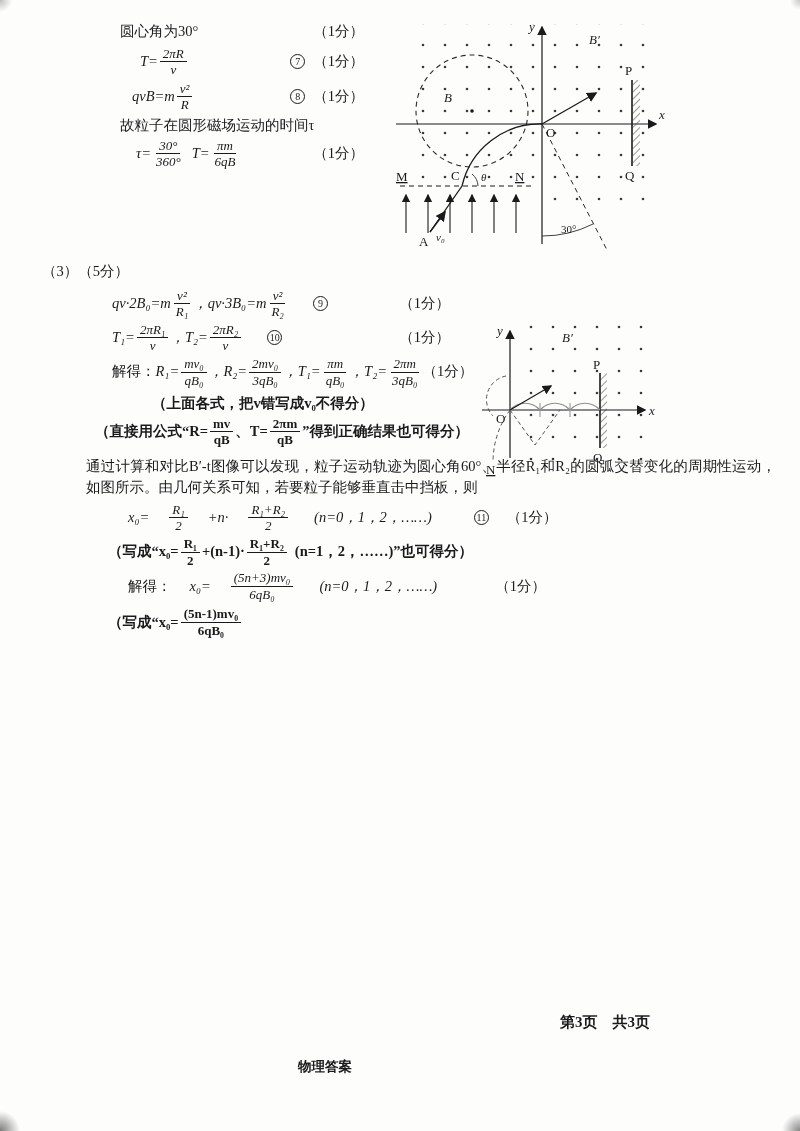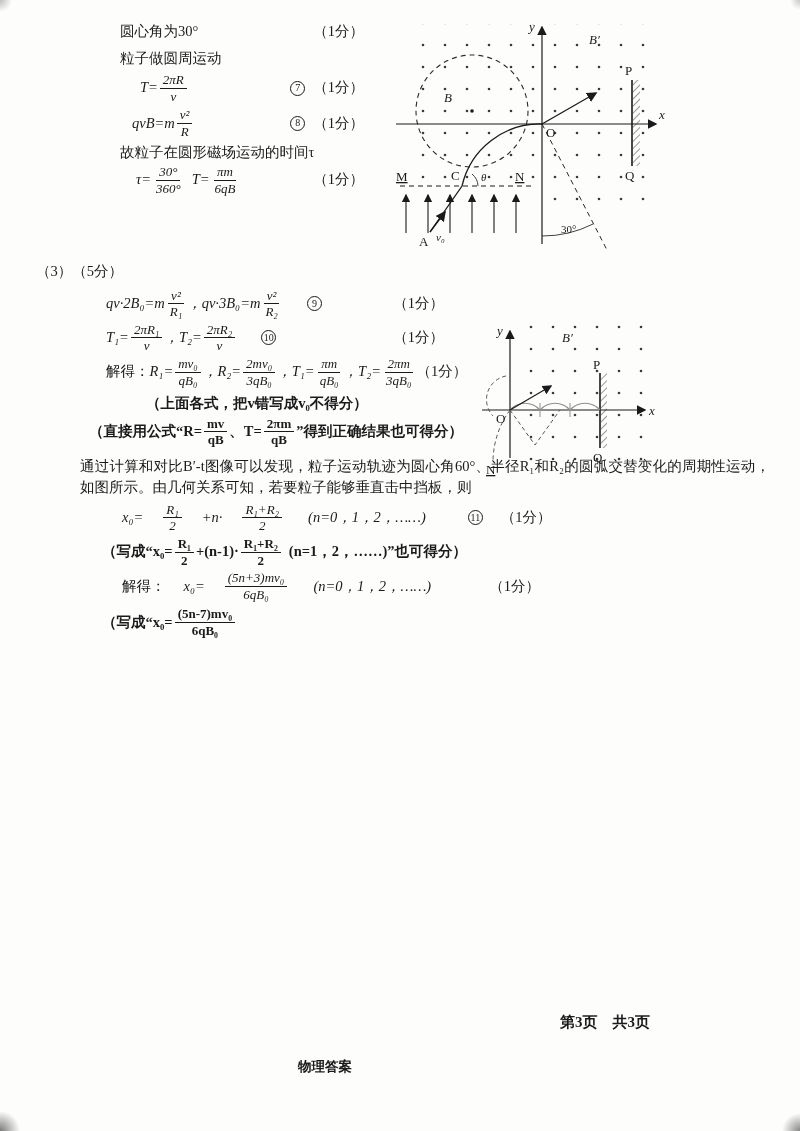--- a/index.html
+++ b/index.html
@@ -26,21 +26,21 @@
   .score{white-space:nowrap;}
   .mla{margin-left:auto;}
   .ml8{margin-left:8px;}
   .ml24{margin-left:24px;}
   .gap{margin-left:6px;}
   .mt2{margin-top:2px;}.mt3{margin-top:3px;}.mt4{margin-top:4px;}
   .mt6{margin-top:6px;}.mt7{margin-top:7px;}.mt8{margin-top:8px;}
   .pl12{padding-left:12px;}.pl16{padding-left:16px;}.pl20{padding-left:20px;}
   .top-block{position:absolute;left:88px;top:22px;width:244px;margin-left:32px;}
   .trow{display:flex;align-items:center;width:244px;}
-  .sec3{position:absolute;left:36px;top:262px;width:716px;}
+  .sec3{position:absolute;left:42px;top:262px;width:716px;}
   .para{margin-left:44px;width:690px;line-height:21px;text-align:justify;}
   .eqA{margin-left:70px;width:338px;}
   .eqB{margin-left:86px;width:418px;gap:18px;}
   .noteC{margin-left:110px;}
   .noteD{margin-left:53px;}
   .noteE{margin-left:66px;}
   .diag1{position:absolute;left:392px;top:14px;width:278px;height:252px;}
   .diag2{position:absolute;left:478px;top:318px;width:190px;height:168px;}
   .footerL{position:absolute;left:298px;top:1058px;font-weight:bold;font-size:13.5px;}
   .footerR{position:absolute;left:560px;top:1012px;font-weight:bold;font-size:15px;}
@@ -52,23 +52,20 @@
 </head>
 <body>
 
 <div class="page">
 
   <section class="top-block">
     <div class="trow">
       <span class="lbl">圆心角为30°</span>
       <span class="score mla">（1分）</span>
     </div>
-    <div class="trow mt7">
-      <span class="lbl">粒子做圆周运动</span>
-    </div>
     <div class="trow mt4 pl20">
       <span class="math">T=</span>
       <span class="frac math">
           <span class="num">2πR</span>
           <span class="den">v</span>
         </span>
       <span class="circ mla">7</span>
       <span class="score ml8">（1分）</span>
     </div>
     <div class="trow mt3 pl12">
@@ -274,21 +271,21 @@
           <span class="num">(5n+3)mv₀</span>
           <span class="den">6qB₀</span>
         </span>
       <span class="math gap">(n=0，1，2，……)</span>
       <span class="score mla">（1分）</span>
     </div>
 
     <div class="row b noteE mt4">
       <span class="lbl">（写成“x₀=</span>
       <span class="frac">
-          <span class="num">(5n-7)mv₀</span>
+          <span class="num">(5n-1)mv₀</span>
           <span class="den">6qB₀</span>
         </span>
     </div>
   </section>
 
   <svg class="diag2" viewBox="0 0 190 168" xmlns="http://www.w3.org/2000/svg">
     <defs>
       <marker id="ah2" viewBox="0 0 10 10" refX="8.5" refY="5" markerWidth="8" markerHeight="8" orient="auto">
         <path d="M0,0 L10,5 L0,10 z" fill="#1a1a1a"></path>
       </marker>

